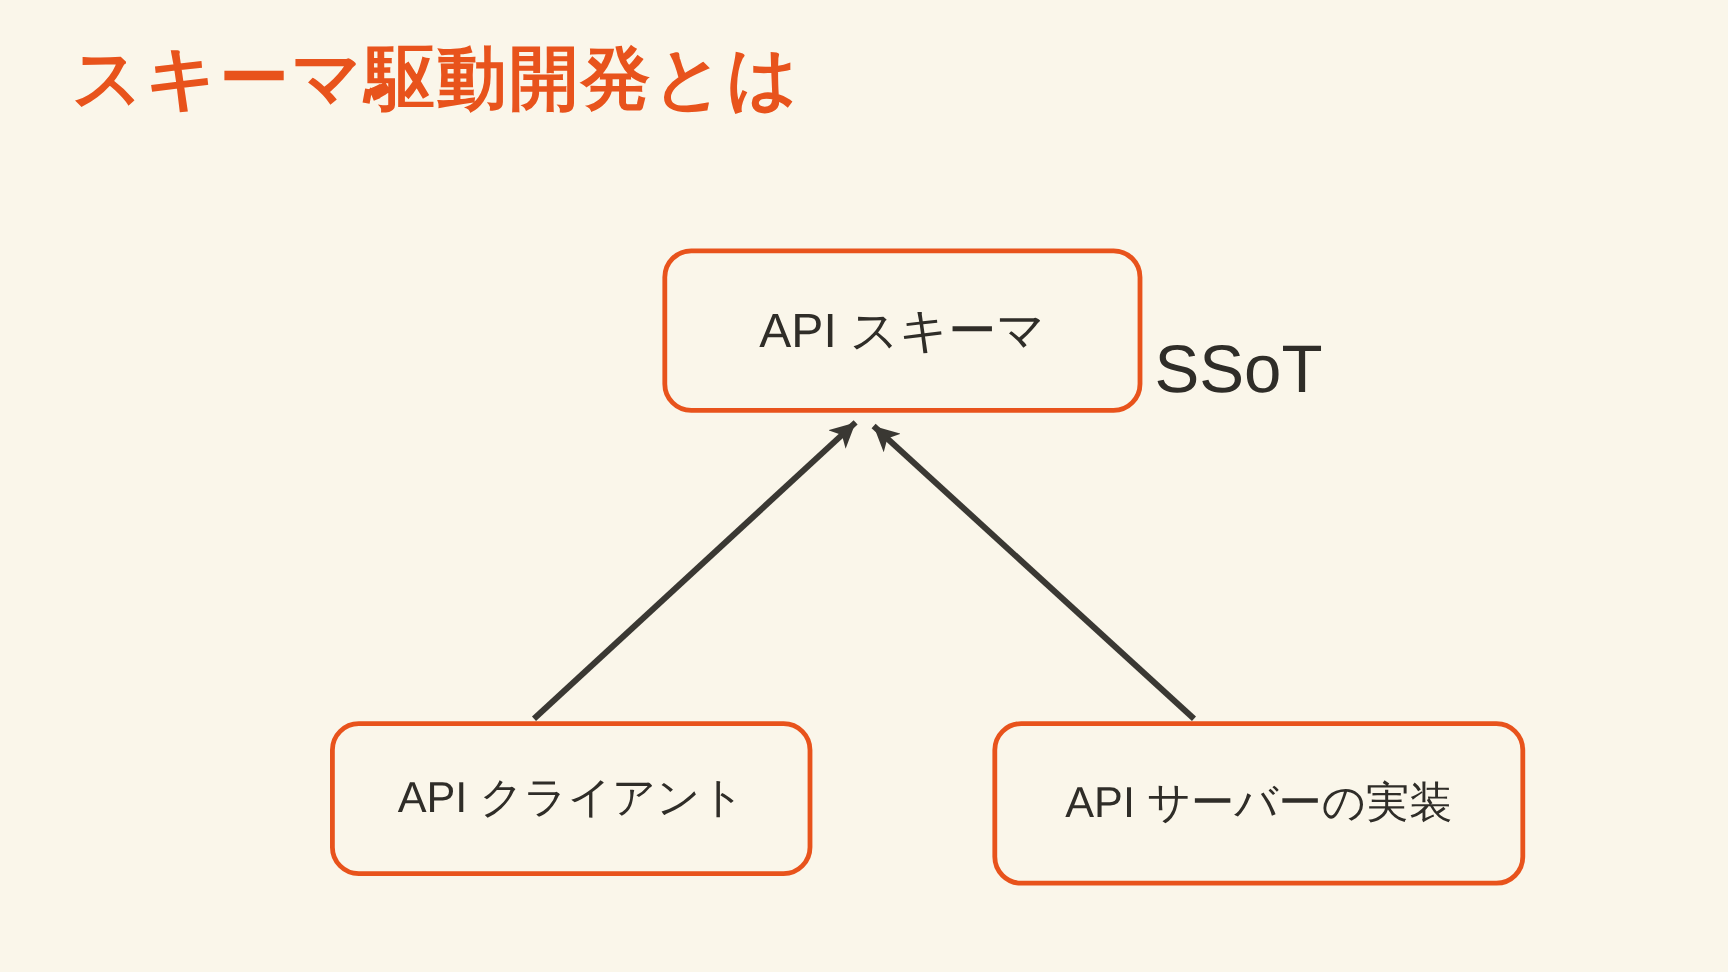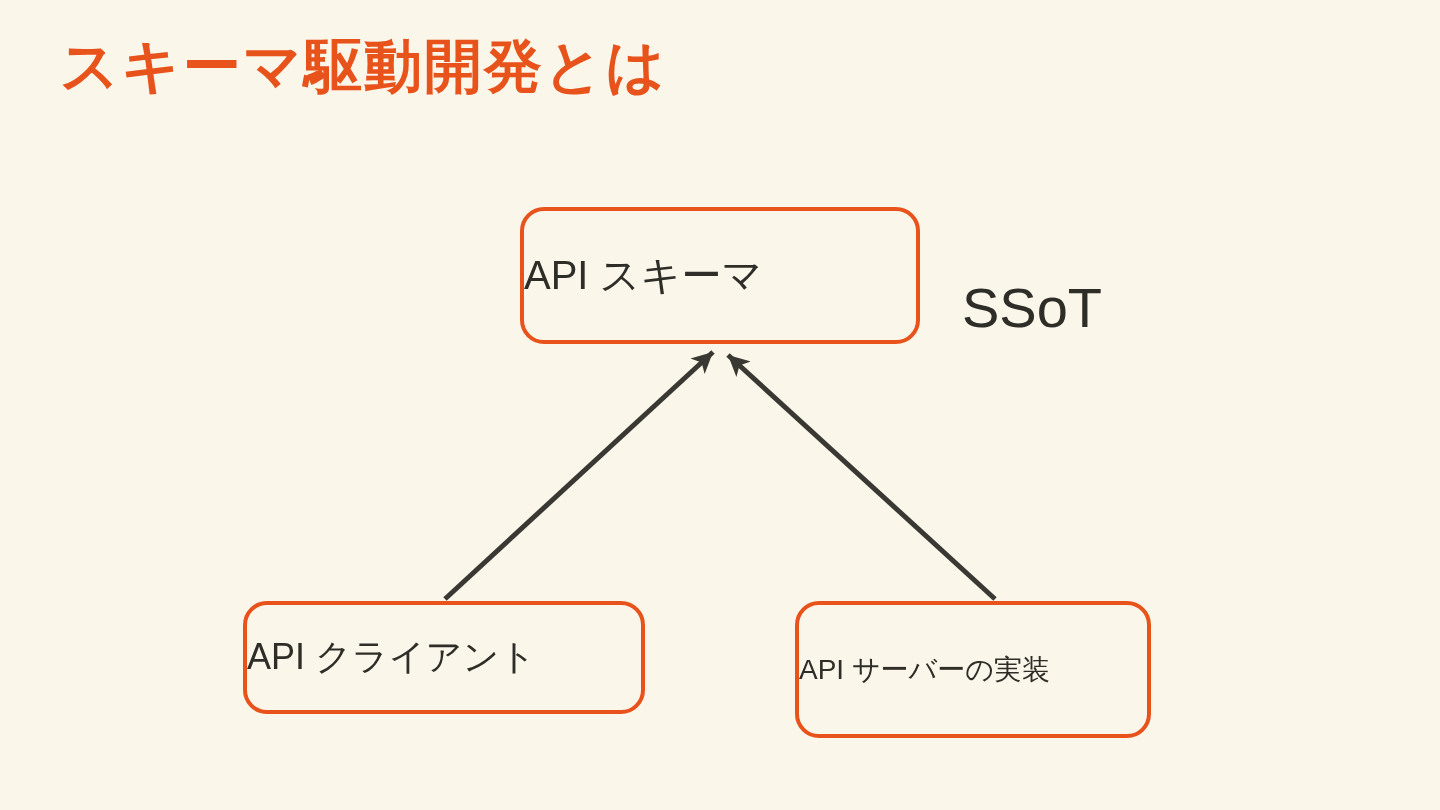--- a/index.html
+++ b/index.html
@@ -30,42 +30,44 @@
     color: var(--accent);
     line-height: 1.1;
   }
   .node {
     position: absolute;
     border: 4px solid var(--accent);
     border-radius: 24px;
     background: var(--bg);
     display: flex;
     align-items: center;
+    justify-content: center;
     color: var(--text);
+    margin-left: 32px;
   }
   .node-schema {
     left: 520px;
     top: 207px;
     width: 400px;
     height: 137px;
     font-size: 40px;
   }
   .node-client {
     left: 243px;
     top: 601px;
     width: 402px;
-    height: 113px;
+    height: 129px;
     font-size: 36px;
   }
   .node-server {
     left: 795px;
     top: 601px;
-    width: 356px;
+    width: 444px;
     height: 137px;
-    font-size: 28px;
+    font-size: 36px;
   }
   .annotation-ssot {
     position: absolute;
     left: 962px;
     top: 274px;
     font-size: 56px;
     line-height: 1.2;
     color: var(--text);
   }
   .edges-layer {

